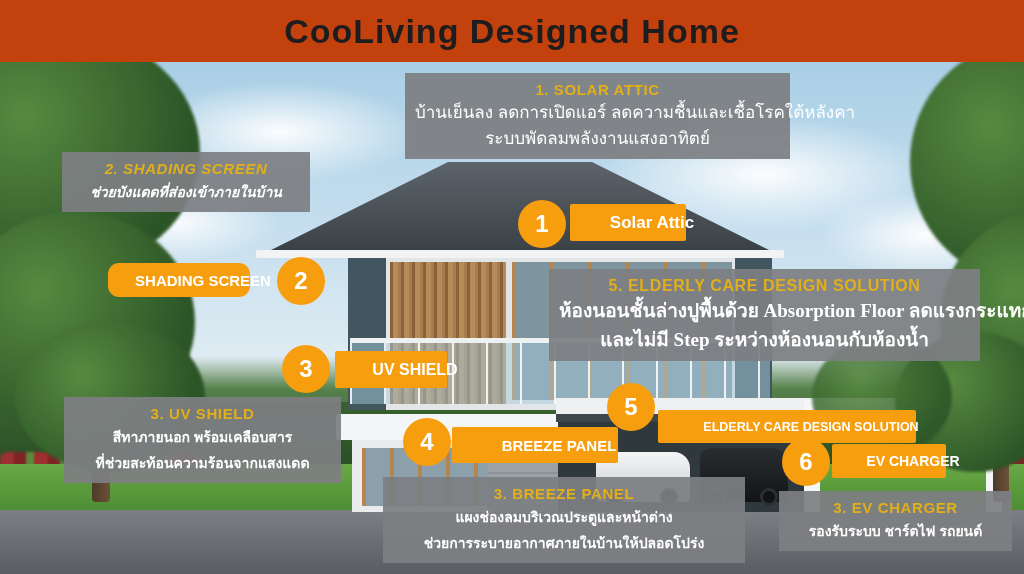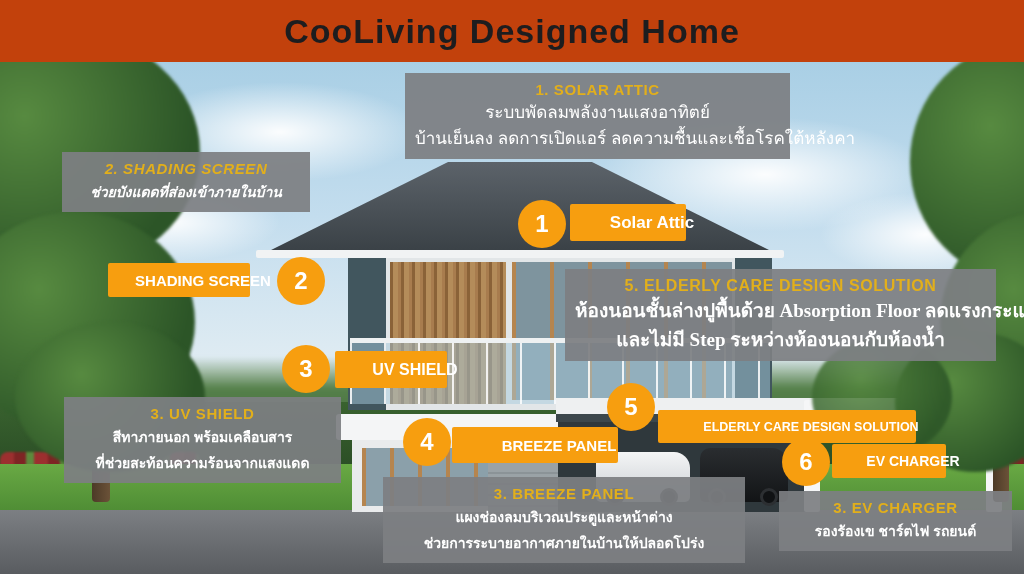--- a/index.html
+++ b/index.html
@@ -79,38 +79,38 @@
            text-align:center; padding:6px 10px 7px; z-index:4; }
   .panel-h { color:#e2af1b; font-weight:700; font-size:15px; letter-spacing:.6px; line-height:21px; }
   .panel-line { font-size:14px; line-height:26px; white-space:nowrap; }
   .bold-line { font-weight:700; }
   .serif-line { font-family:"Liberation Serif", serif; font-weight:700; }
   #p1 { left:405px; top:73px;  width:385px; }
   #p1 .panel-line { font-weight:400; font-size:17px; }
   #p2 { left:62px;  top:152px; width:248px;font-style:italic; }
   #p3 { left:64px;  top:397px; width:277px; }
   #p4 { left:383px; top:477px; width:362px; }
-  #p5 { left:549px; top:269px; width:431px;margin-left:16px; }
+  #p5 { left:549px; top:269px; width:431px; }
   #p5 .panel-h { font-size:16px; }
   #p5 .panel-line { font-size:19px; line-height:29px; }
   #p6 { left:779px; top:491px; width:233px; }
 
   
   .badge { position:absolute; width:48px; height:48px; border-radius:50%;
            background:#f79e0f; color:#fff; font-size:24px; font-weight:700;
            display:flex; align-items:center; justify-content:center; z-index:5; }
   #b1 { left:518px; top:200px; } #b2 { left:277px; top:257px; }
   #b3 { left:282px; top:345px; } #b4 { left:403px; top:418px; }
   #b5 { left:607px; top:383px; } #b6 { left:782px; top:438px; }
 
   .tag { position:absolute; background:#f79e0f; color:#fff; font-weight:700;
          display:flex; align-items:center; justify-content:center; z-index:6;
          border-radius:2px; white-space:nowrap;padding-left:48px; }
   #l1 { left:570px; top:204px; width:116px; height:37px; font-size:17px; }
-  #l2 { left:108px; top:263px; width:142px; height:34px; font-size:15px; }
+  #l2 { left:108px; top:263px; width:142px; height:34px; font-size:15px;border-radius:11px; }
   #l3 { left:335px; top:351px; width:112px; height:37px; font-size:16px; }
   #l4 { left:452px; top:427px; width:166px; height:36px; font-size:15px; }
   #l5 { left:658px; top:386px; width:258px; height:33px; font-size:12.5px;margin-top:24px; }
   #l6 { left:832px; top:444px; width:114px; height:34px; font-size:14px; }
 </style>
 </head>
 <body>
 
 <div class="titlebar">
   <div class="title">CooLiving Designed Home</div>
@@ -162,22 +162,22 @@
   <div class="abs blob" style="left:15px;top:260px;width:190px;height:150px;"></div>
   <div class="abs trunk" style="left:993px;top:290px;width:16px;height:150px;"></div>
   <div class="abs blob" style="left:910px;top:-20px;width:230px;height:240px;"></div>
   <div class="abs blob" style="left:940px;top:150px;width:210px;height:220px;"></div>
   <div class="abs blob" style="left:895px;top:270px;width:160px;height:140px;"></div>
   <div class="abs blob" style="left:812px;top:275px;width:140px;height:120px;opacity:.85;"></div>
 </div>
 
 <div class="panel" id="p1">
   <div class="panel-h">1. SOLAR ATTIC</div>
+  <div class="panel-line">บ้านเย็นลง ลดการเปิดแอร์ ลดความชื้นและเชื้อโรคใต้หลังคา</div>
   <div class="panel-line">ระบบพัดลมพลังงานแสงอาทิตย์</div>
-  <div class="panel-line">บ้านเย็นลง ลดการเปิดแอร์ ลดความชื้นและเชื้อโรคใต้หลังคา</div>
 </div>
 
 <div class="panel" id="p2">
   <div class="panel-h">2. SHADING SCREEN</div>
   <div class="panel-line bold-line">ช่วยบังแดดที่ส่องเข้าภายในบ้าน</div>
 </div>
 
 <div class="panel" id="p3">
   <div class="panel-h">3. UV SHIELD</div>
   <div class="panel-line bold-line">สีทาภายนอก พร้อมเคลือบสาร</div>
@@ -191,21 +191,21 @@
 </div>
 
 <div class="panel" id="p5">
   <div class="panel-h">5. ELDERLY CARE DESIGN SOLUTION</div>
   <div class="panel-line serif-line">ห้องนอนชั้นล่างปูพื้นด้วย Absorption Floor ลดแรงกระแทก</div>
   <div class="panel-line serif-line">และไม่มี Step ระหว่างห้องนอนกับห้องน้ำ</div>
 </div>
 
 <div class="panel" id="p6">
   <div class="panel-h">3. EV CHARGER</div>
-  <div class="panel-line bold-line">รองรัองเข ชาร์ตไฟ รถยนต์</div>
+  <div class="panel-line bold-line">รองรับระบบ ชาร์ตไฟ รถยนต์</div>
 </div>
 
 <div class="badge" id="b1">1</div>
 <div class="badge" id="b2">2</div>
 <div class="badge" id="b3">3</div>
 <div class="badge" id="b4">4</div>
 <div class="badge" id="b5">5</div>
 <div class="badge" id="b6">6</div>
 
 <div class="tag" id="l1">Solar Attic</div>

